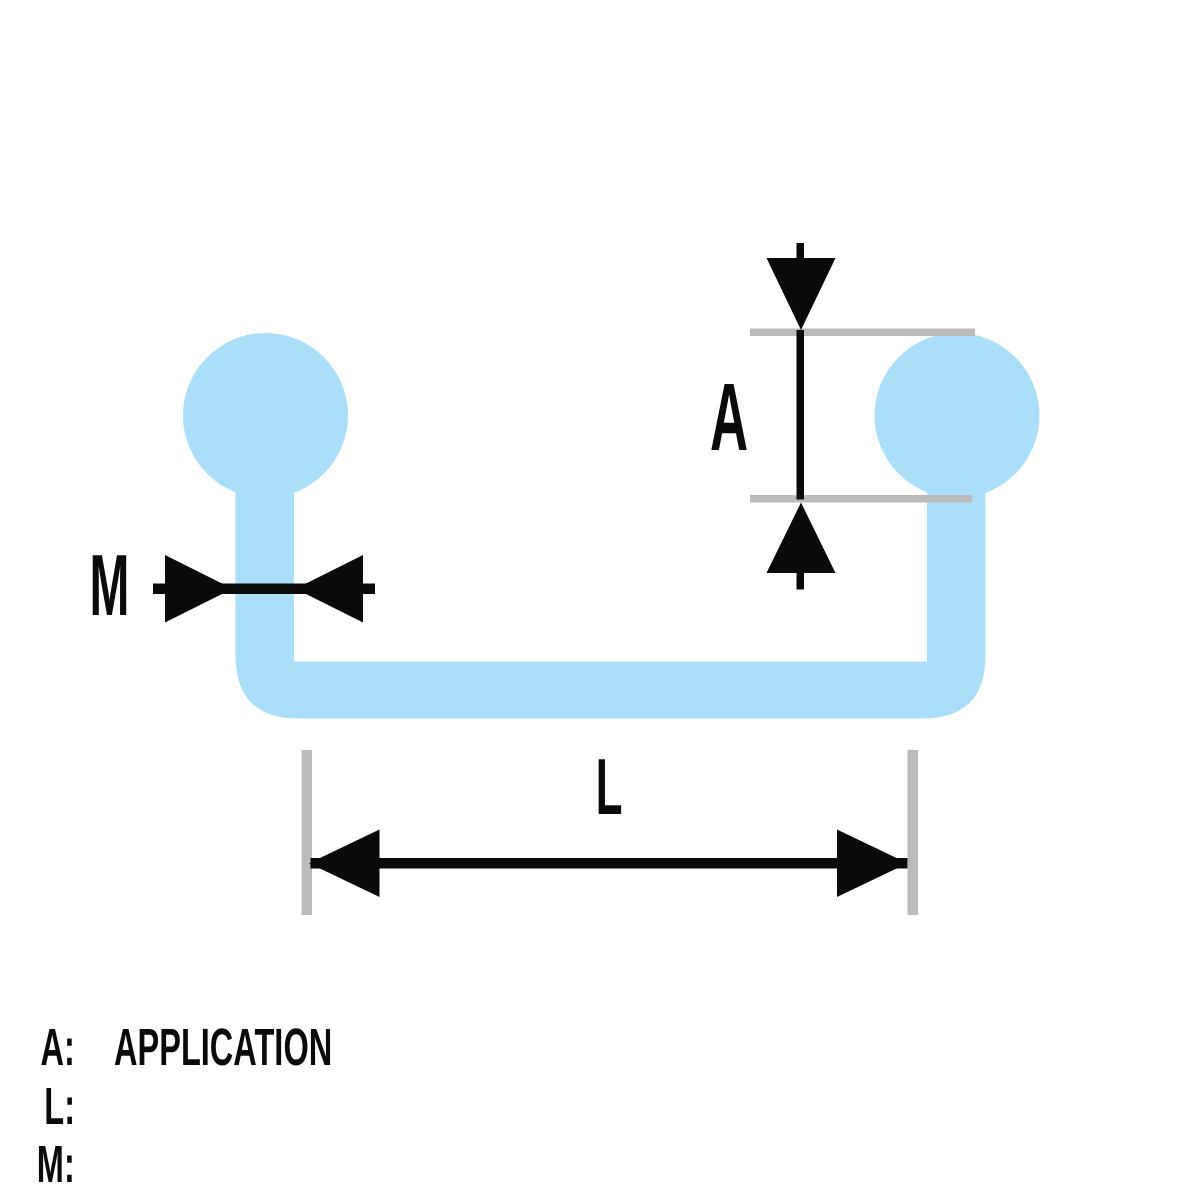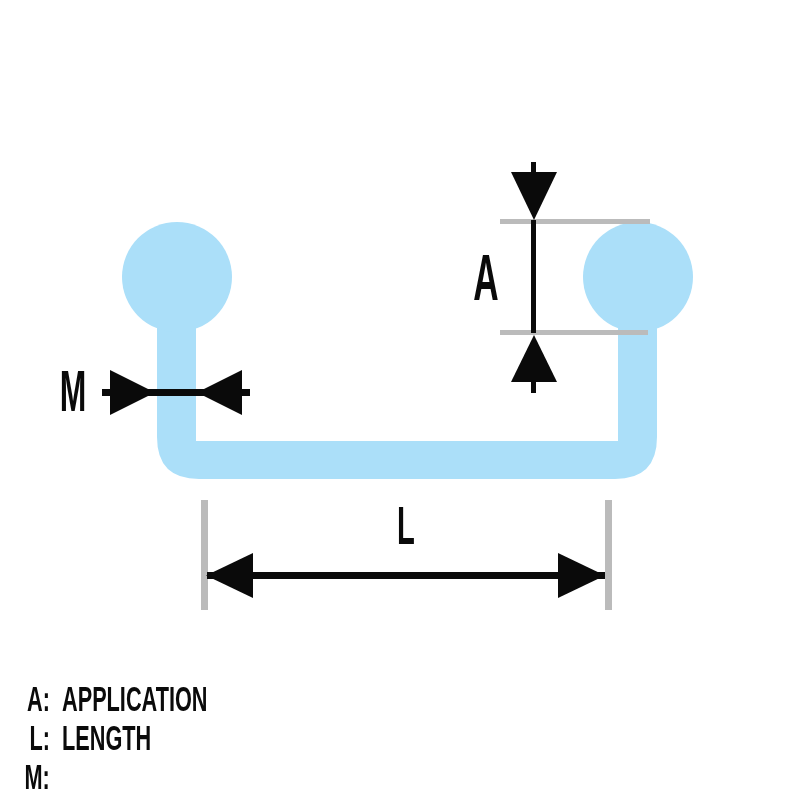--- a/index.html
+++ b/index.html
@@ -48,21 +48,21 @@
   .legend-key {
     display: block;
     width: 46px;
     text-align: right;
   }
   .legend-key .cond {
     display: inline-block;
     transform: scaleX(0.62);
     transform-origin: right center;
   }
-  .legend-label { display: block; margin-left: 12px; }
+  .legend-label { display: block; margin-left: 26px; }
   .legend-label .cond {
     display: inline-block;
     transform: scaleX(0.62);
     transform-origin: left center;
   }
 </style>
 </head>
 <body>
 
 <div class="canvas">
@@ -107,20 +107,19 @@
   <div class="dim-label dim-label-l">L</div>
   <div class="dim-label dim-label-m">M</div>
 
   <div class="legend">
     <div class="legend-row">
       <span class="legend-key"><span class="cond">A:</span></span>
       <span class="legend-label"><span class="cond">APPLICATION</span></span>
     </div>
     <div class="legend-row">
       <span class="legend-key"><span class="cond">L:</span></span>
-      <span class="legend-label"><span class="cond">LENGTH</span></span>
     </div>
     <div class="legend-row">
       <span class="legend-key"><span class="cond">M:</span></span>
     </div>
   </div>
 
 </div>
 
 </body></html>

